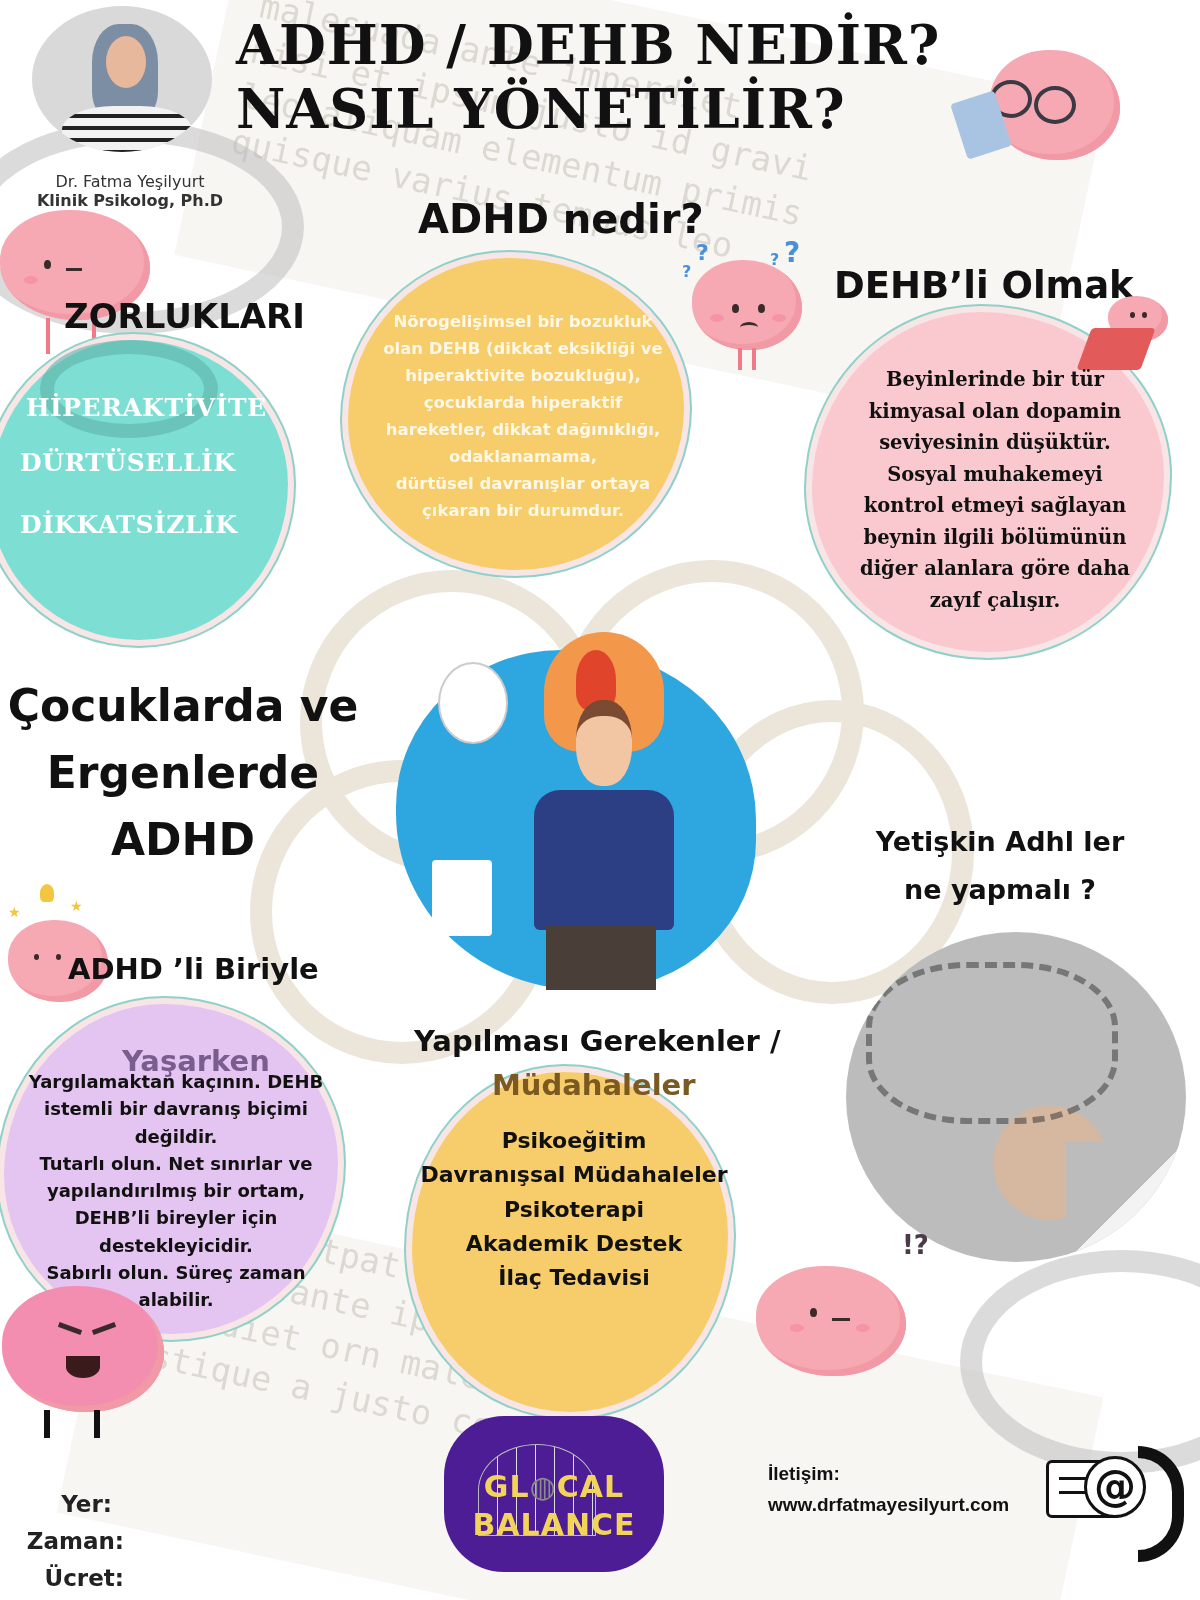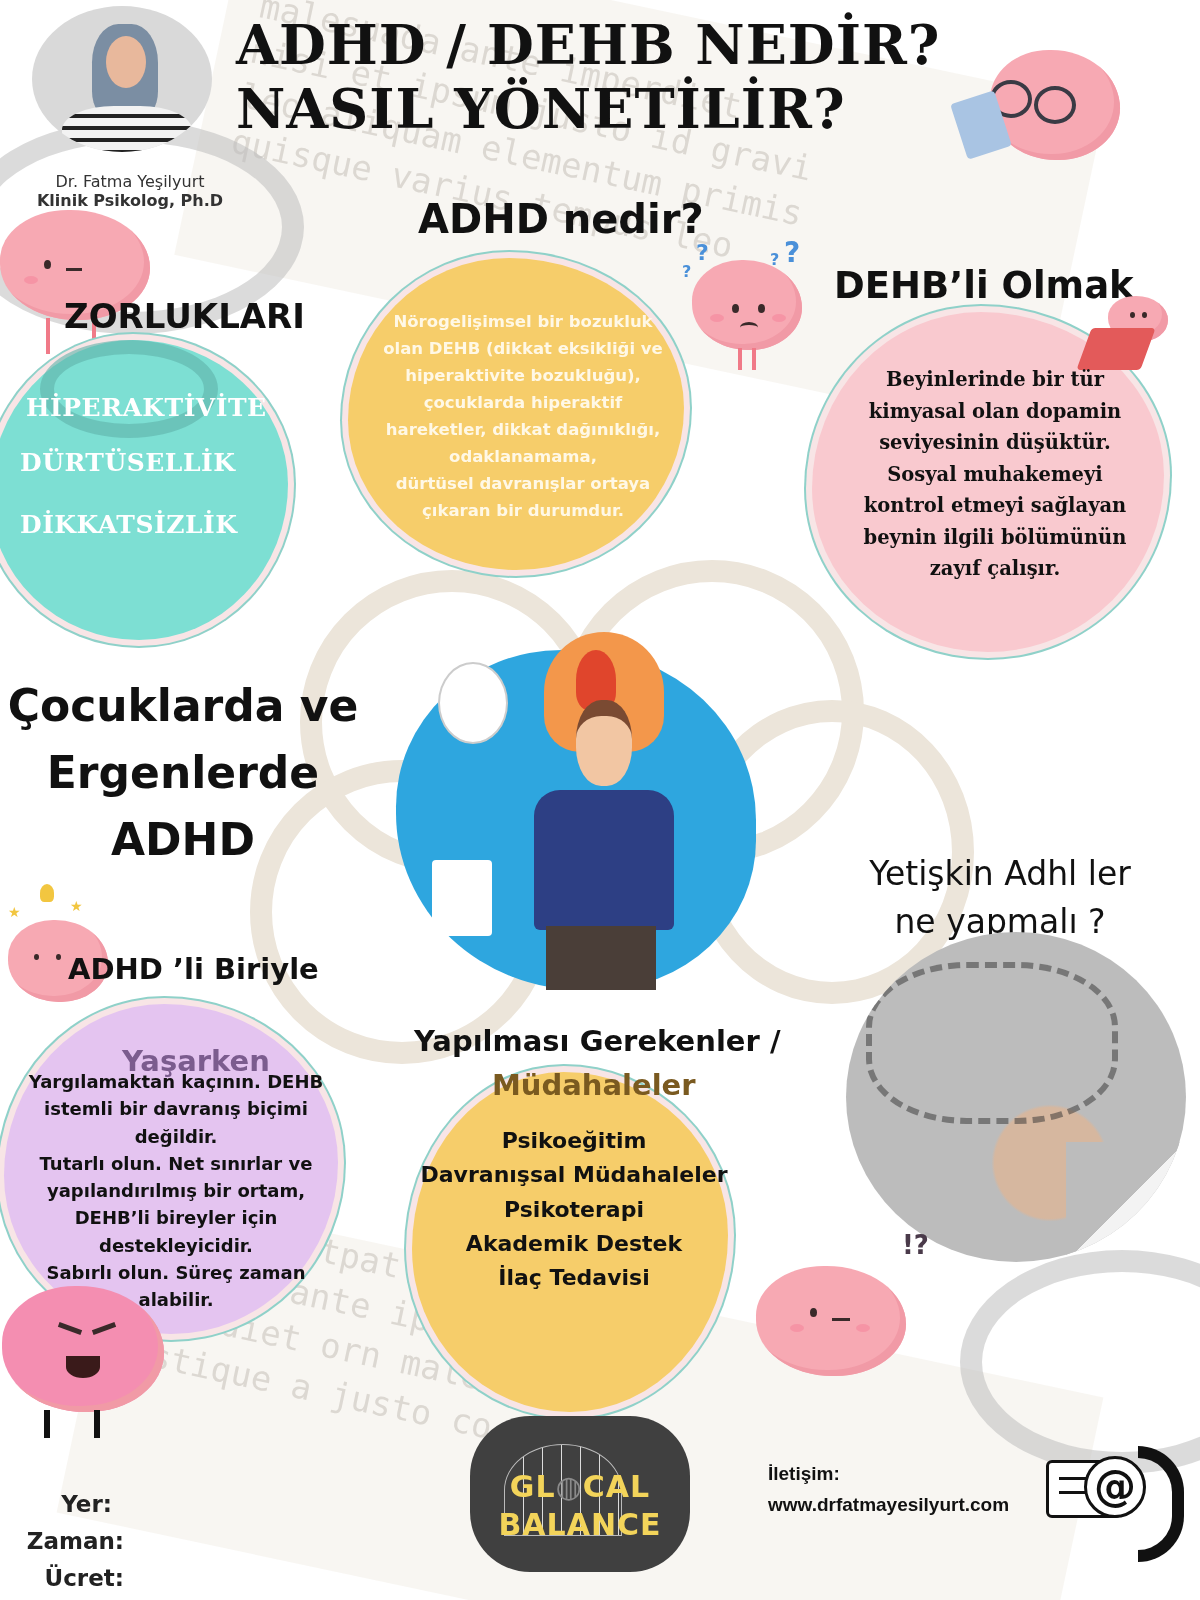--- a/index.html
+++ b/index.html
@@ -140,20 +140,21 @@
 </div>
 <div class="abs" style="left:1084px; top:328px; width:64px; height:42px; background:#e35a5a; transform:skewX(-20deg); border-radius:4px;"></div>
 
 <div class="abs center" style="left:820px; top:364px; width:350px; font-family:'DejaVu Serif',serif; font-weight:700; font-size:19.5px; line-height:31.5px; color:#111;">
   <div>Beyinlerinde bir tür</div>
   <div>kimyasal olan dopamin</div>
   <div>seviyesinin düşüktür.</div>
   <div>Sosyal muhakemeyi</div>
   <div>kontrol etmeyi sağlayan</div>
   <div>beynin ilgili bölümünün</div>
+  <div>diğer alanlara göre daha</div>
   <div>zayıf çalışır.</div>
 </div>
 
 <div class="abs" style="left:396px; top:650px; width:360px; height:340px; background:#2ea6df; border-radius:46% 50% 44% 52%;">
 
   <div style="position:absolute; left:148px; top:-18px; width:120px; height:120px; background:#f3974b; border-radius:50% 50% 30% 30%;"></div>
   <div style="position:absolute; left:180px; top:0px; width:40px; height:60px; background:#e0452c; border-radius:50% 50% 30% 30%;"></div>
 
   <div style="position:absolute; left:180px; top:50px; width:56px; height:70px; background:#f2c6a3; border-radius:45%; border-top:16px solid #7a4a32;"></div>
 
@@ -164,21 +165,21 @@
 
   <div style="position:absolute; left:36px; top:210px; width:60px; height:76px; background:#fff; border-radius:4px;"></div>
 </div>
 
 <div class="abs h2 center" style="left:0px; top:672px; width:366px; font-size:44px; line-height:67px; font-weight:600;">
   <div>Çocuklarda ve</div>
   <div>Ergenlerde</div>
   <div>ADHD</div>
 </div>
 
-<div class="abs h2 center" style="left:850px; top:818px; width:300px; font-size:33px; line-height:48px; font-weight:400;margin-top:32px;">
+<div class="abs h2 center" style="left:850px; top:818px; width:300px; font-size:27px; line-height:48px; font-weight:700;">
   <div>Yetişkin Adhl ler</div>
   <div>ne yapmalı ?</div>
 </div>
 
 <div class="abs" style="left:846px; top:932px; width:340px; height:330px; border-radius:50%; background:radial-gradient(circle at 60% 70%, #d6b79f 0 18%, #bcbcbc 19% 100%); overflow:hidden;">
   <div style="position:absolute; left:20px; top:30px; width:240px; height:150px; border:6px dashed #333; border-radius:40%; opacity:.5;"></div>
   <div style="position:absolute; right:0; bottom:0; width:120px; height:120px; background:linear-gradient(135deg,#bcbcbc 50%,#f3f3f3 50%);"></div>
 </div>
 
 <div class="brain" style="left:756px; top:1266px; width:150px; height:110px;">
@@ -234,21 +235,21 @@
   <div>Akademik Destek</div>
   <div>İlaç Tedavisi</div>
 </div>
 
 <div class="abs" style="left:14px; top:1486px; width:110px; text-align:right; font-size:23px; line-height:37px; font-weight:600; color:#222;">
   <div style="padding-right:12px;">Yer:</div>
   <div>Zaman:</div>
   <div>Ücret:</div>
 </div>
 
-<div class="abs" style="left:470px; top:1416px; width:220px; height:156px; background:#404040; border-radius:60px;">
+<div class="abs" style="left:444px; top:1416px; width:220px; height:156px; background:#4c1d95; border-radius:60px;">
   <div style="position:absolute; left:34px; top:28px; width:116px; height:90px; border:1px solid #bbb; border-radius:50% 50% 0 0; background:repeating-linear-gradient(90deg,transparent 0 18px,#ddd 18px 19px);"></div>
   <div class="center" style="position:absolute; left:0; top:52px; width:220px; font-size:30px; font-weight:700; color:#f3d45a; line-height:38px; letter-spacing:1px;">
     <div><span>GL</span><span style="color:#8a8a8a;">◍</span><span>CAL</span></div>
     <div>BALANCE</div>
   </div>
 </div>
 
 <div class="abs" style="left:768px; top:1458px; font-family:Liberation Sans, sans-serif; font-weight:700; font-size:19px; line-height:31px; color:#111;">
   <div>İletişim:</div>
   <div>www.drfatmayesilyurt.com</div>

